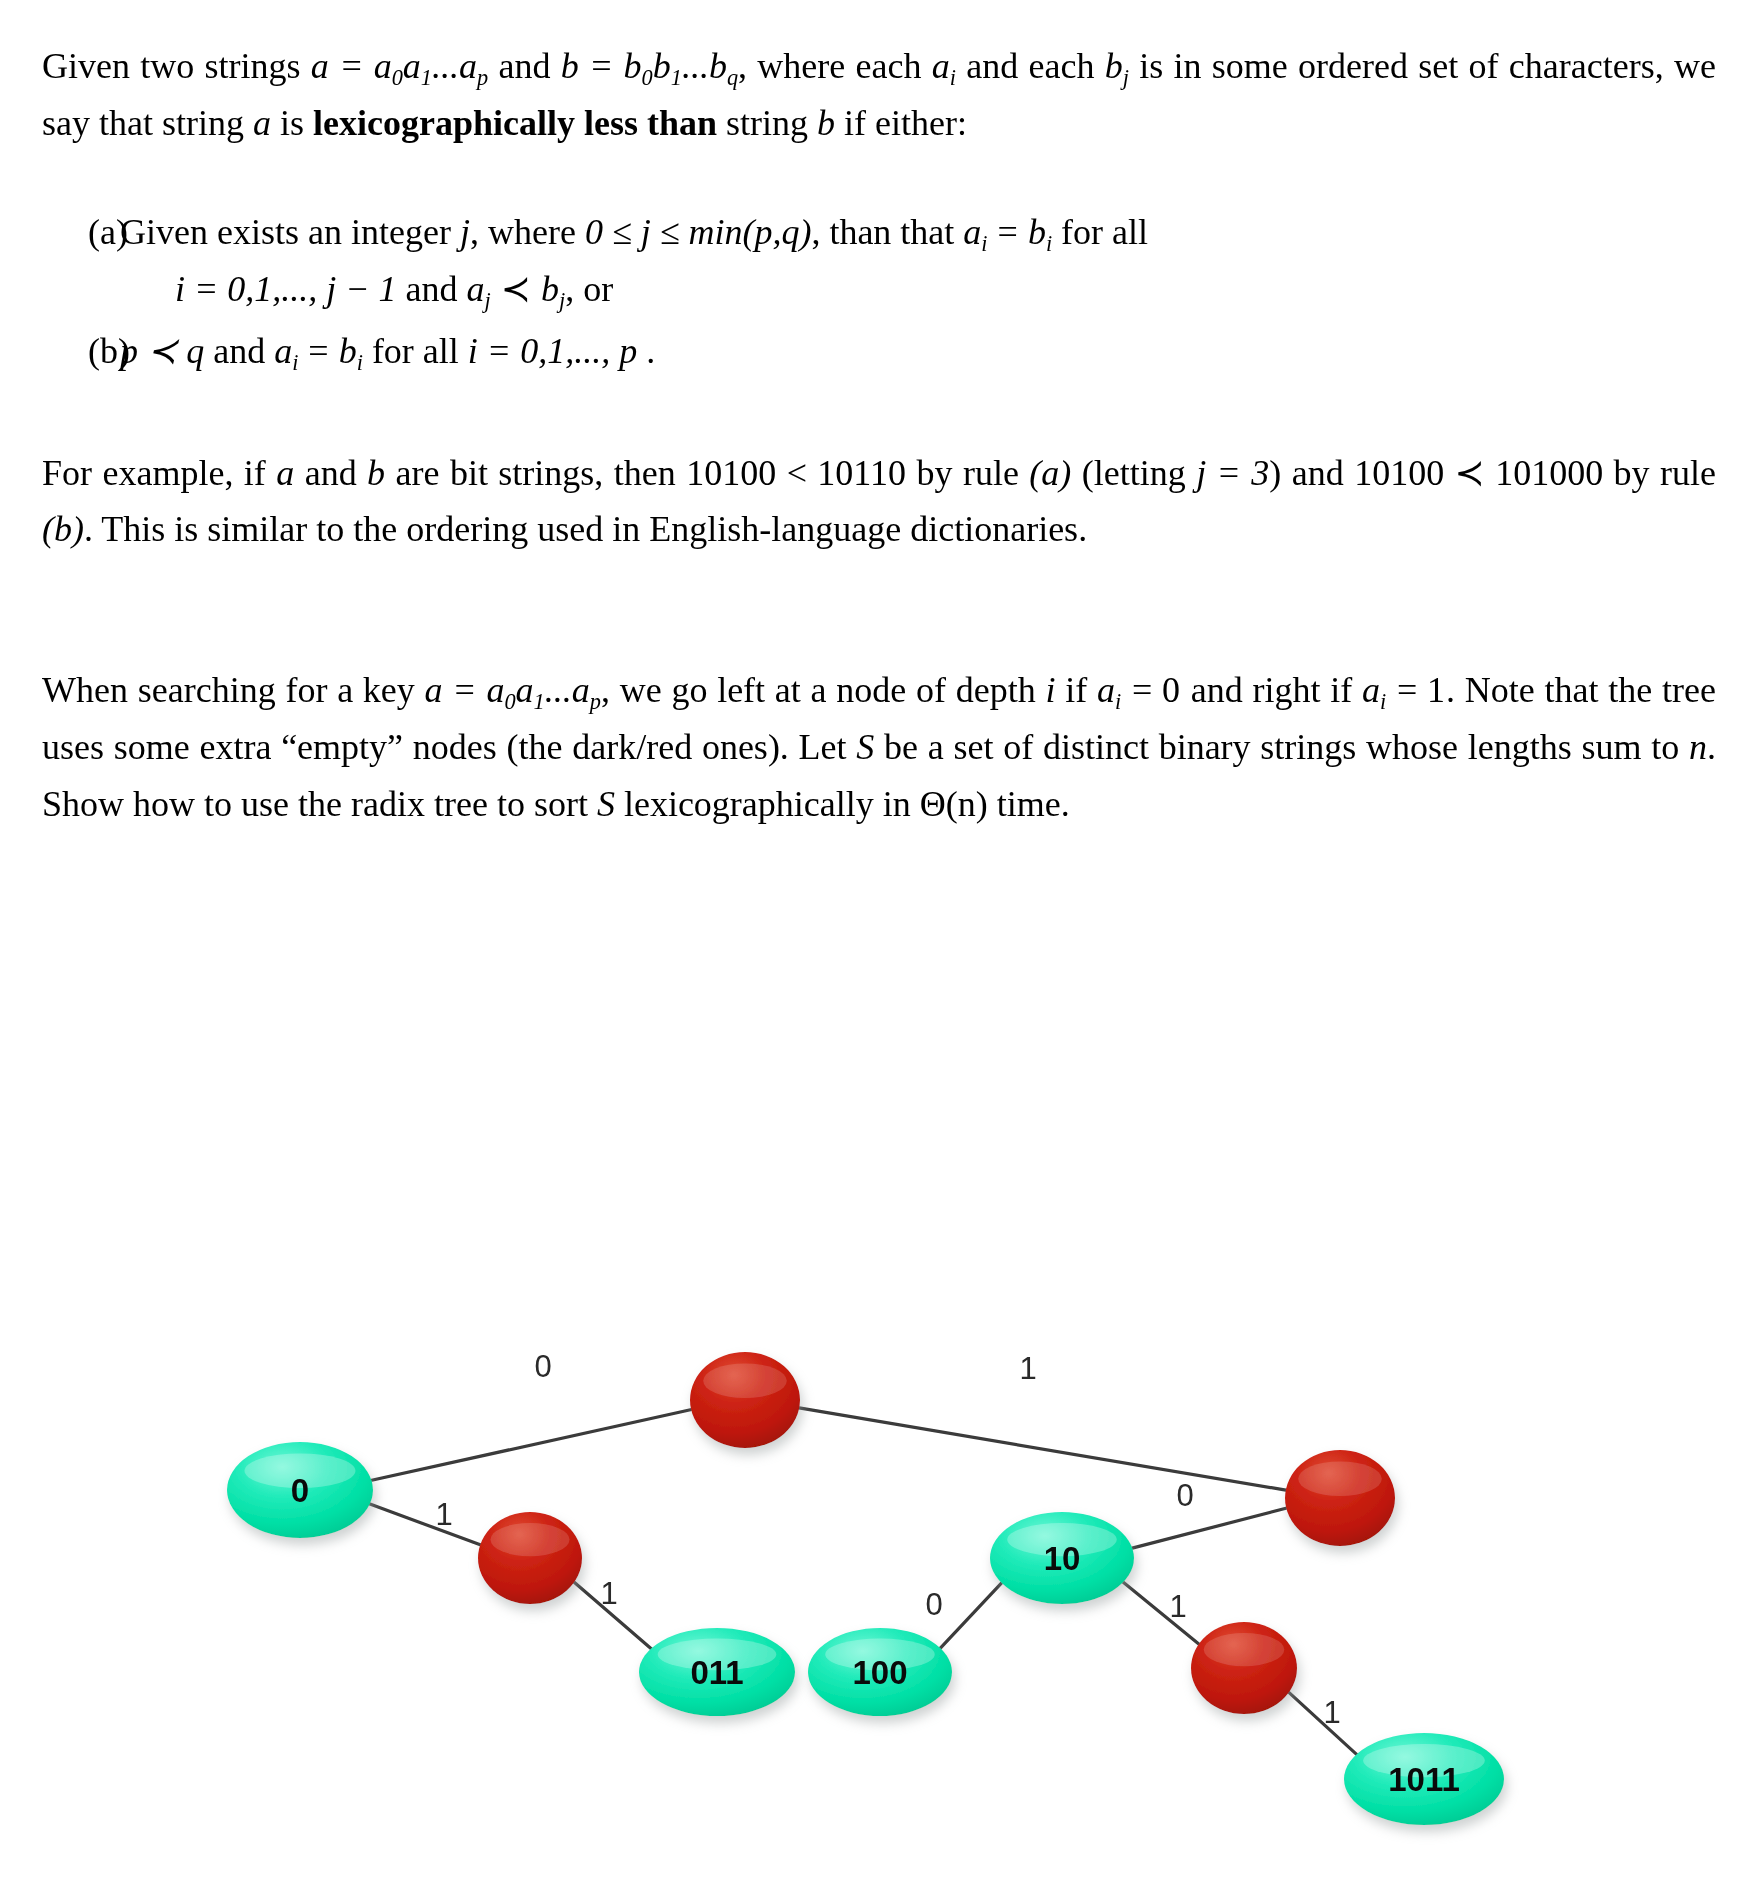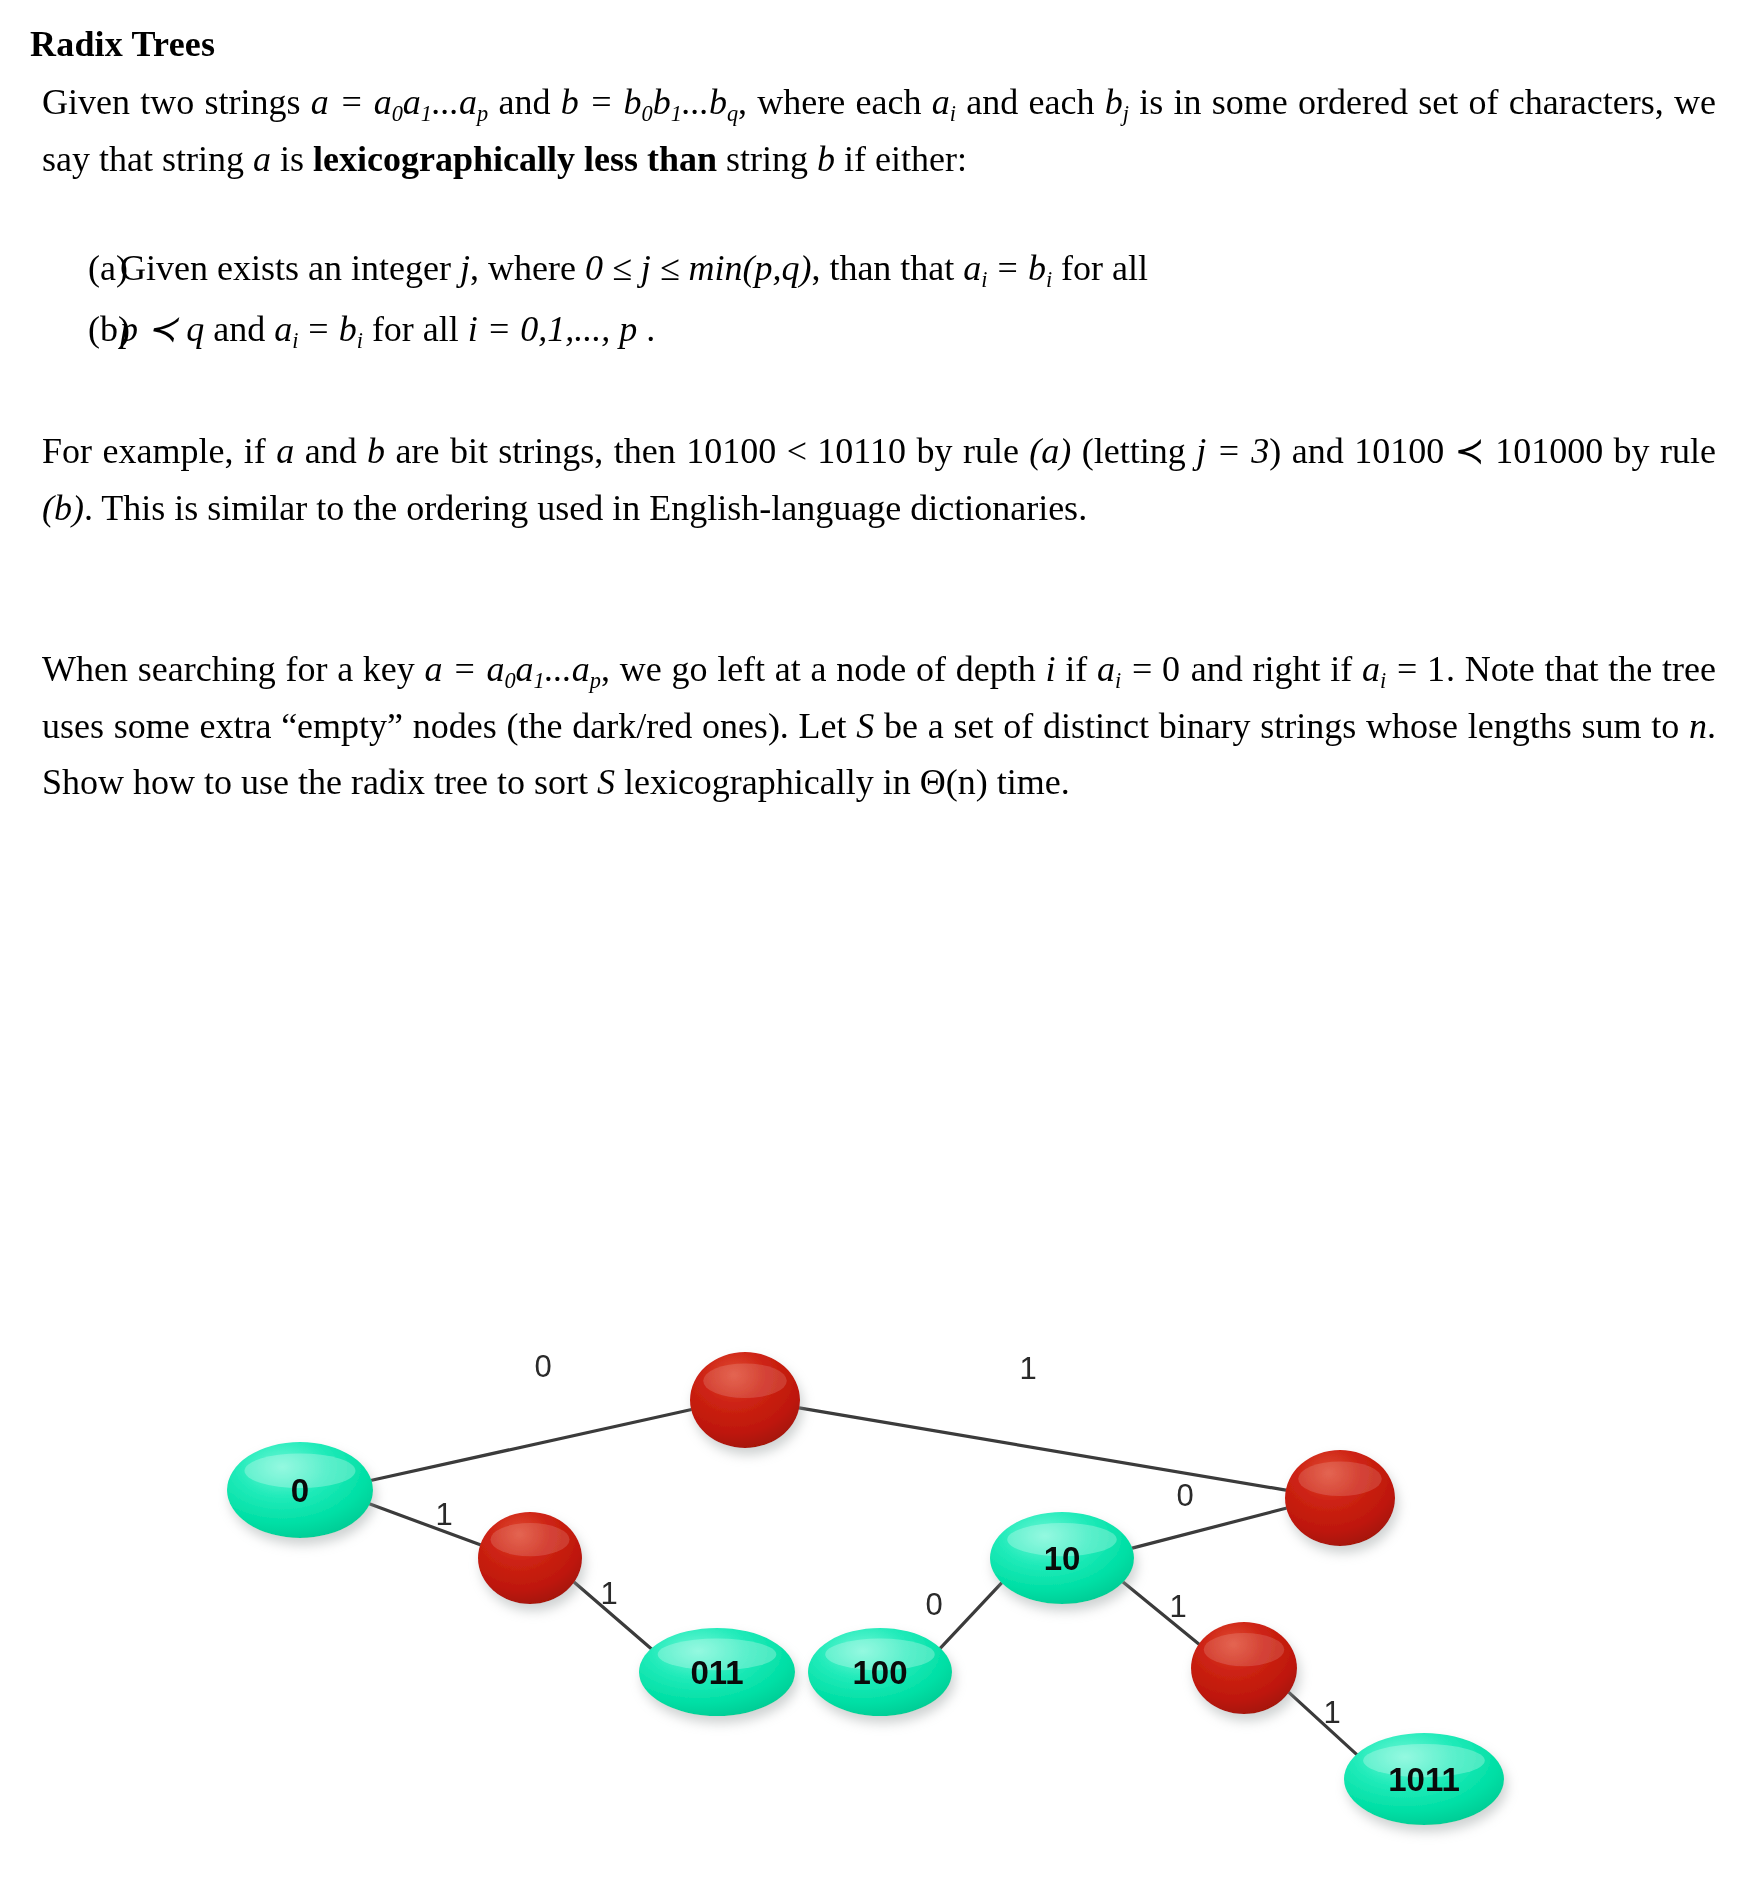--- a/index.html
+++ b/index.html
@@ -83,30 +83,30 @@
     width: 1762px;
     height: 595px;
   }
   .figure svg { display: block; }
 </style>
 </head>
 <body>
 
 <div class="page">
 
-  <h1 class="title">Radix Trees</h1>
 
   <p class="para"><span>Given two strings </span><span class="nb"><span class="m">a = a</span><sub>0</sub><span class="m">a</span><sub>1</sub><span class="m">...a</span><sub>p</sub></span><span> and </span><span class="nb"><span class="m">b = b</span><sub>0</sub><span class="m">b</span><sub>1</sub><span class="m">...b</span><sub>q</sub></span><span>, where each </span><span class="nb"><span class="m">a</span><sub>i</sub></span><span> and each </span><span class="nb"><span class="m">b</span><sub>j</sub></span><span> is in some ordered set of characters, we say that string </span><span class="m">a</span><span> is </span><span class="bi">lexicographically less than</span><span> string </span><span class="m">b</span><span> if either:</span></p>
 
   <div class="gap-md"></div>
 
   <div class="items">
 
     <div class="item">
       <span class="tag">(a)</span><span>Given exists an integer </span><span class="m">j</span><span>, where </span><span class="m nb">0 ≤ j ≤ min(p,q)</span><span>, than that </span><span class="nb"><span class="m">a</span><sub>i</sub><span class="op"> = </span><span class="m">b</span><sub>i</sub></span><span> for all </span>
+      <span class="cont"><span class="m nb">i = 0,1,..., j − 1</span><span> and </span><span class="nb"><span class="m">a</span><sub>j</sub><span class="op"> ≺ </span><span class="m">b</span><sub>j</sub></span><span>, or</span></span>
     </div>
 
     <div class="item">
       <span class="tag">(b)</span><span class="m nb">p ≺ q</span><span> and </span><span class="nb"><span class="m">a</span><sub>i</sub><span class="op"> = </span><span class="m">b</span><sub>i</sub></span><span> for all </span><span class="m nb">i = 0,1,..., p</span><span> .</span>
     </div>
 
   </div>
 
   <div class="gap-lg"></div>
 

